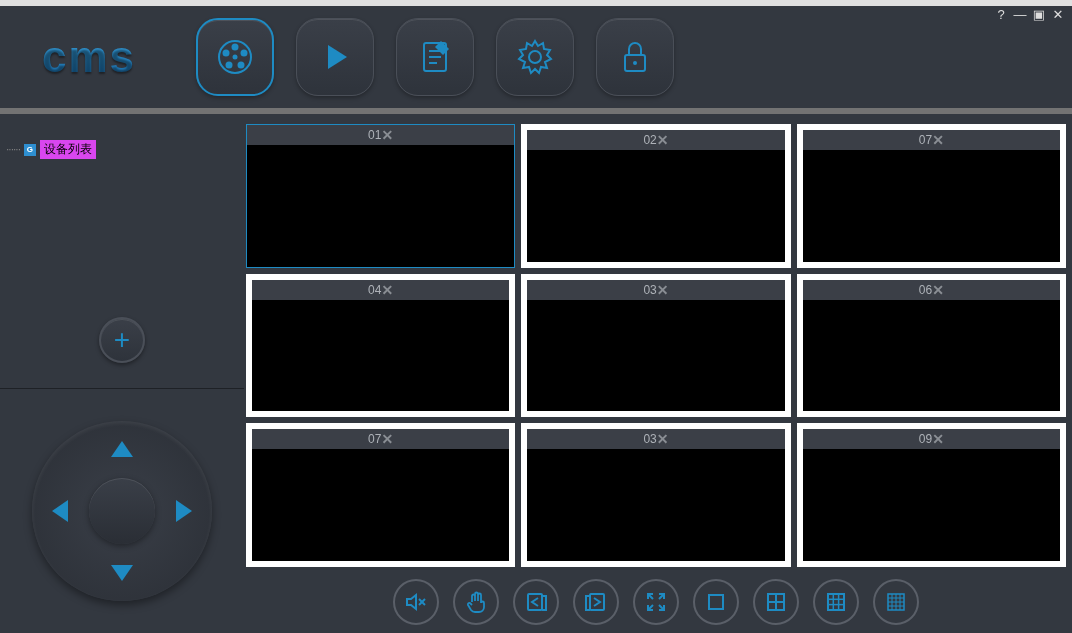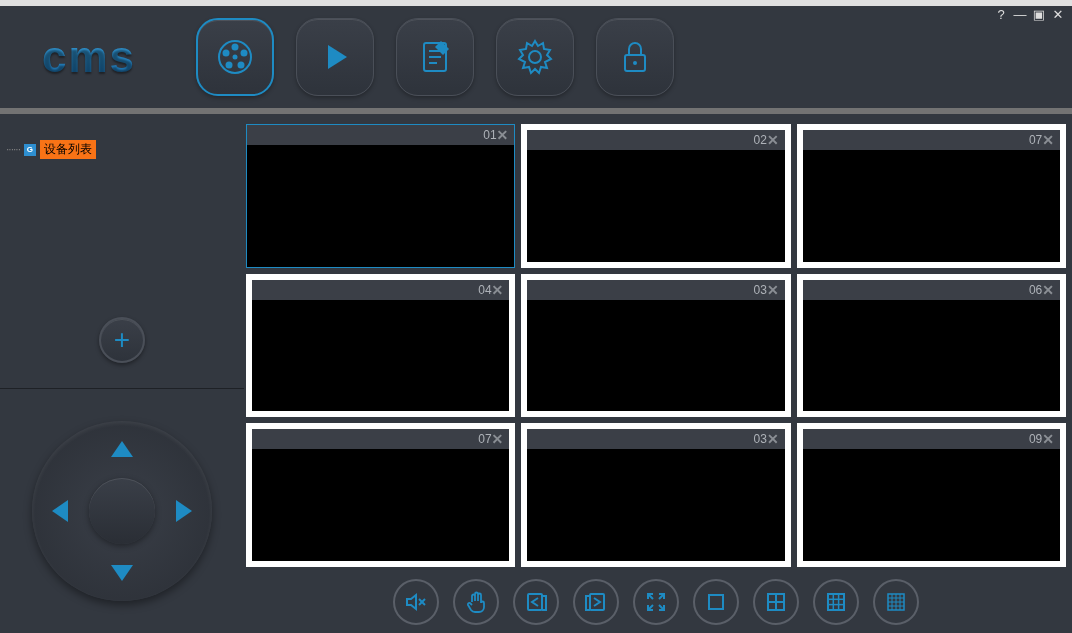--- a/index.html
+++ b/index.html
@@ -20,40 +20,40 @@
 .nav-btn.active { border: 2px solid #1e8bc3; }
 .nav-btn svg { width: 40px; height: 40px; }
 
 .main { display: flex; height: 519px; }
 
 .sidebar { width: 244px; background: #333840; display: flex; flex-direction: column; }
 .device-tree { height: 275px; border-bottom: 1px solid #1e2126; padding: 26px 6px 0 6px; position: relative; }
 .tree-item { display: flex; align-items: center; gap: 4px; font-size: 12px; }
 .tree-dots { color: #888; font-size: 10px; letter-spacing: -1px; }
 .tree-icon { width: 12px; height: 12px; background: #2e8fd1; display: inline-block; font-size: 8px; color: #fff; text-align: center; line-height: 12px; font-weight: bold; }
-.tree-label { background: #f97316; color: #000; padding: 1px 4px; font-size: 12px; }
+.tree-label { background: #d946ef; color: #000; padding: 1px 4px; font-size: 12px; }
 
 .add-btn-wrap { position: absolute; bottom: 25px; left: 50%; transform: translateX(-50%); }
 .add-btn { width: 46px; height: 46px; border-radius: 50%; background: linear-gradient(180deg,#3a3f48 0%,#2e333b 100%); border: 2px solid #4a4f58; display: flex; align-items: center; justify-content: center; cursor: pointer; box-shadow: inset 0 1px 0 rgba(255,255,255,0.1), 0 2px 4px rgba(0,0,0,0.4); color: #1e8bc3; font-size: 28px; font-weight: 200; }
 
 .ptz-control { flex: 1; display: flex; align-items: center; justify-content: center; }
 .dpad { width: 180px; height: 180px; border-radius: 50%; background: radial-gradient(circle,#3a3f48 0%,#2a2e35 100%); position: relative; box-shadow: inset 0 2px 4px rgba(255,255,255,0.08), 0 4px 8px rgba(0,0,0,0.4); }
 .dpad-center { position: absolute; top: 50%; left: 50%; transform: translate(-50%,-50%); width: 66px; height: 66px; border-radius: 50%; background: linear-gradient(180deg,#3a3f48 0%,#2a2e35 100%); box-shadow: 0 2px 6px rgba(0,0,0,0.4), inset 0 1px 0 rgba(255,255,255,0.1); cursor: pointer; }
 .dpad-arrow { position: absolute; cursor: pointer; }
 .dpad-up { top: 20px; left: 50%; transform: translateX(-50%); }
 .dpad-down { bottom: 20px; left: 50%; transform: translateX(-50%); }
 .dpad-left { left: 20px; top: 50%; transform: translateY(-50%); }
 .dpad-right { right: 20px; top: 50%; transform: translateY(-50%); }
 .arrow-svg { display: block; }
 
 .content { flex: 1; padding: 10px 6px 6px 2px; display: flex; flex-direction: column; }
 .video-grid { display: grid; grid-template-columns: repeat(3, 1fr); grid-template-rows: repeat(3, 1fr); gap: 6px; flex: 1; }
 .video-cell { background: #000; border: 6px solid #ffffff; position: relative; }
 .video-cell.selected { border: 1px solid #1e8bc3; }
-.cell-header { height: 20px; background: #3b3f47; display: flex; align-items: center; justify-content: flex-end; padding: 0 6px; color: #aeb2b8; font-size: 12px; }
+.cell-header { height: 20px; background: #3b3f47; display: flex; align-items: center; justify-content: center; padding: 0 6px; color: #aeb2b8; font-size: 12px; }
 .cell-close { cursor: pointer; color: #8a8e94; font-size: 14px; font-weight: bold; }
 
 .bottom-toolbar { height: 60px; display: flex; align-items: center; justify-content: center; gap: 14px; padding-top: 10px; }
 .tool-btn { width: 46px; height: 46px; border-radius: 50%; background: #333840; border: 2px solid #5a5f68; display: flex; align-items: center; justify-content: center; cursor: pointer; }
 .tool-btn svg { width: 24px; height: 24px; }
 
 .watermark { position: absolute; right: 4px; bottom: 6px; display: flex; align-items: center; gap: 6px; color: #2a8cc5; font-size: 14px; pointer-events: none; }
 .watermark .wm-logo { width: 44px; height: 44px; border-radius: 50%; background: radial-gradient(circle,#fff 20%,#1e8bc3 100%); display: flex; align-items: center; justify-content: center; color: #1e8bc3; font-weight: bold; font-size: 24px; }
 .watermark .wm-text { display: flex; flex-direction: column; line-height: 1.2; }
 .watermark .wm-title { font-size: 20px; font-weight: bold; }

